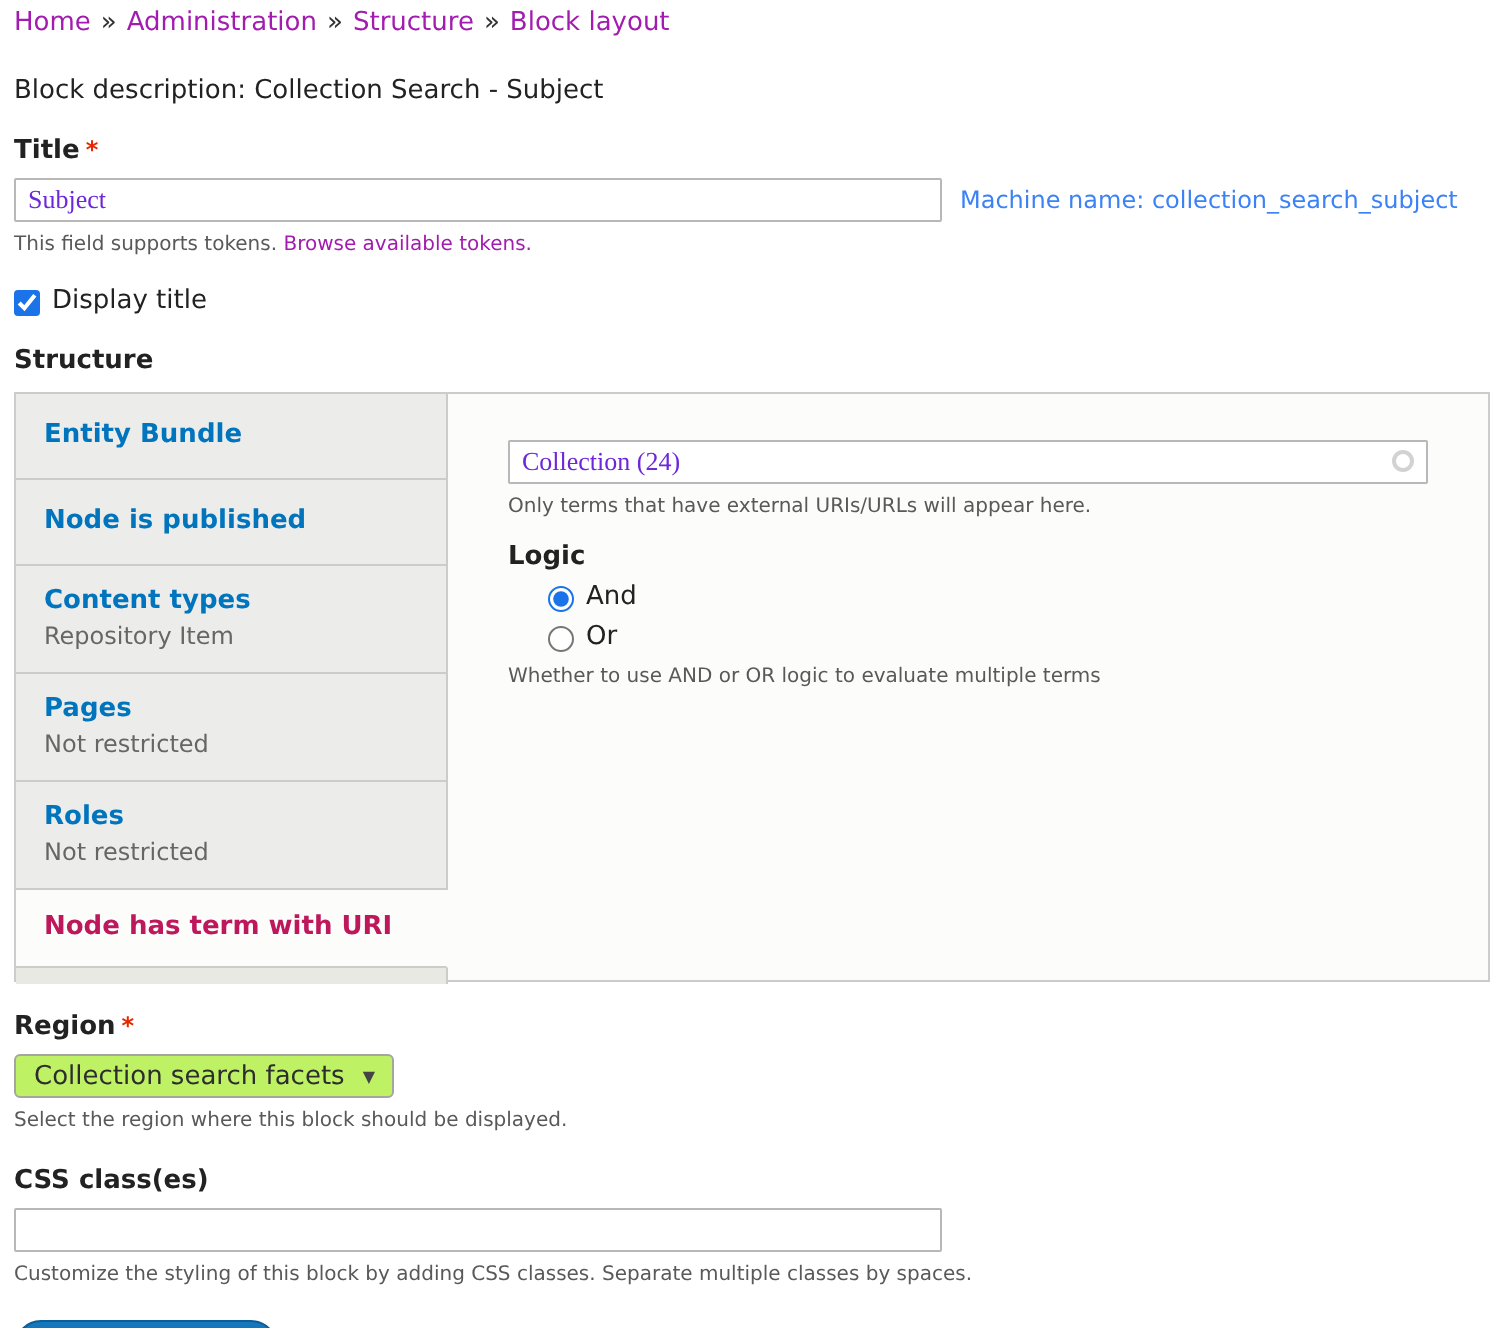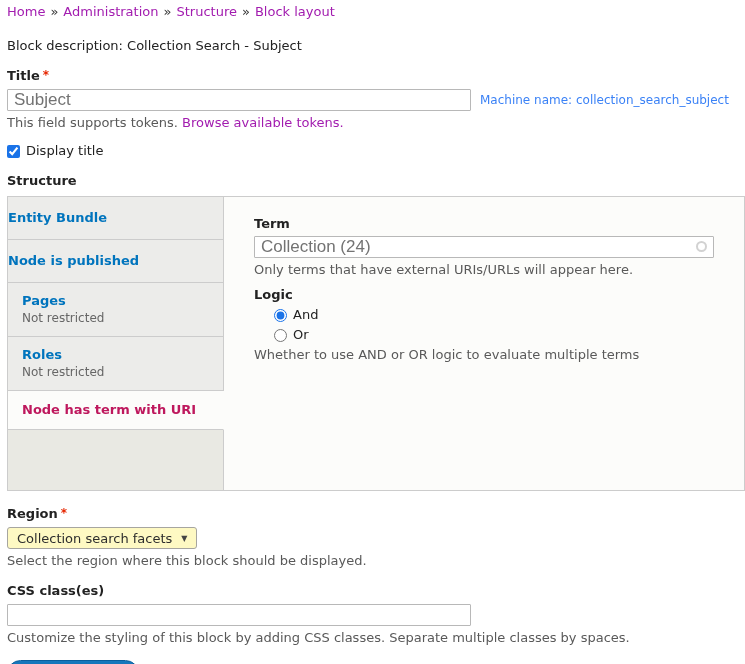--- a/index.html
+++ b/index.html
@@ -12,53 +12,53 @@
   a{text-decoration:none;cursor:pointer;}
   .link{color:#a21caf;}
   .breadcrumb{line-height:16px;}
   .crumb-sep{color:#333;margin:0 5px;}
   .block-desc{margin-top:18px;line-height:15px;}
   .block-desc b{font-weight:normal;}
   .field-label{font-weight:bold;margin-top:15px;line-height:15px;}
   .req{color:#e62600;font-weight:bold;margin-left:3px;vertical-align:top;font-size:12px;}
   input[type=text]{
     box-sizing:border-box;height:22px;border:1px solid #b8b8b8;background:#fff;
-    font-family:Liberation Sans, sans-serif;font-size:17px;color:#737373;padding:2px 6px;border-radius:1px;
+    font-family:Liberation Serif, serif;font-size:13px;color:#6d28d9;padding:2px 6px;border-radius:1px;
   }
   .title-row{margin-top:6px;display:flex;align-items:center;}
   .title-input{width:464px;}
   .machine-name{margin-left:9px;font-size:12px;color:#3b82f6;line-height:14px;}
-  .help{color:#595959;font-size:13px;margin-top:5px;line-height:14px;}
+  .help{color:#595959;font-size:10px;margin-top:5px;line-height:14px;}
   .check-row{margin-top:13px;display:flex;align-items:center;line-height:16px;}
   input[type=checkbox],input[type=radio]{margin:0 6px 0 0;width:13px;height:13px;accent-color:#1a73e8;}
   .section-heading{font-weight:bold;margin-top:14px;line-height:15px;}
   
   .vtabs{height:295px;margin-top:8px;border:1px solid #ccc;background:#fcfcfa;display:flex;box-sizing:border-box;}
   .vtab-menu{width:216px;flex:none;display:flex;flex-direction:column;background:#ececea;}
-  .vtab{border-bottom:1px solid #ccc;border-right:1px solid #ccc;padding:13px 0;cursor:pointer;}
+  .vtab{border-bottom:1px solid #ccc;border-right:1px solid #ccc;padding:13px 14px;cursor:pointer;}
   .vtab.has-summary{padding:10px 14px;}
   .vtab-title{color:#0074bd;font-weight:bold;line-height:16px;}
   .vtab-summary{color:#666;font-size:12px;line-height:15px;margin-top:2px;}
   .vtab.selected{background:#fcfcfa;border-right:1px solid #fcfcfa;padding:11px 14px;}
   .vtab.selected .vtab-title{color:#be185d;}
   .vtab-sliver{flex:1;min-height:8px;background:#e9e9e3;border-right:1px solid #ccc;}
   .vtab-pane{flex:1;padding:19px 30px;box-sizing:border-box;}
   .pane-label{font-weight:bold;line-height:16px;}
   .term-wrap{position:relative;margin-top:4px;}
   .term-input{width:100%;padding-right:24px;}
   .throbber{
     position:absolute;right:7px;top:5px;width:11px;height:11px;border:2px solid #d2d2d2;
     border-radius:50%;box-sizing:border-box;
   }
   .radio-row{display:flex;align-items:center;margin-top:4px;line-height:16px;padding-left:20px;}
   .mt10{margin-top:10px;}
   
   .fake-select{
     display:inline-flex;align-items:center;margin-top:6px;height:22px;box-sizing:border-box;
-    background:#fef9c3;border:1px solid #a6a5a0;border-radius:3px;padding:0 9px;cursor:pointer;color:#2d2d2d;
+    background:#bef264;border:1px solid #a6a5a0;border-radius:3px;padding:0 9px;cursor:pointer;color:#2d2d2d;
   }
   .fake-select .arrow{font-size:8px;color:#444;margin-left:9px;}
   .css-input{width:464px;margin-top:6px;}
   .actions{margin-top:15px;display:flex;align-items:center;}
   .save-btn{
     font-family:inherit;font-size:13.5px;font-weight:bold;color:#fff;cursor:pointer;
     background:linear-gradient(180deg,#1678bd,#0b63a5);
     border:1px solid #0a5e9c;border-radius:20em;padding:5px 24px 6px;height:27px;box-sizing:border-box;
   }
 </style>
@@ -100,35 +100,38 @@
 
 <div class="vtabs">
   <div class="vtab-menu">
     <div class="vtab">
       <div class="vtab-title">Entity Bundle</div>
     </div>
     <div class="vtab">
       <div class="vtab-title">Node is published</div>
     </div>
     <div class="vtab has-summary">
+      <div class="vtab-title">Content types</div>
+      <div class="vtab-summary">Repository Item</div>
+    </div>
+    <div class="vtab has-summary">
       <div class="vtab-title">Pages</div>
       <div class="vtab-summary">Not restricted</div>
     </div>
     <div class="vtab has-summary">
       <div class="vtab-title">Roles</div>
       <div class="vtab-summary">Not restricted</div>
     </div>
     <div class="vtab selected">
       <div class="vtab-title">Node has term with URI</div>
     </div>
     <div class="vtab-sliver"></div>
   </div>
 
   <div class="vtab-pane">
-    <div class="pane-label">Term</div>
     <div class="term-wrap">
       <input type="text" class="term-input" value="Collection (24)" style="">
       <span class="throbber"></span>
     </div>
     <div class="help">Only terms that have external URIs/URLs will appear here.</div>
 
     <div class="pane-label mt10">Logic</div>
     <label class="radio-row">
       <input type="radio" name="logic" checked="true" style="">
       <span>And</span>

